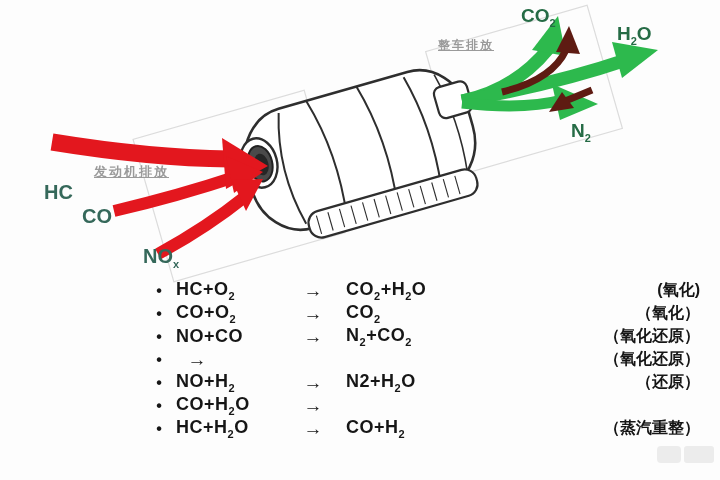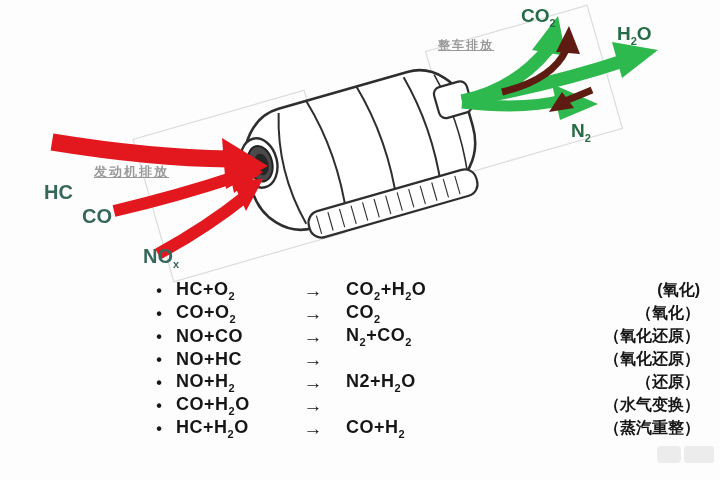--- a/index.html
+++ b/index.html
@@ -148,36 +148,34 @@
       </div>
       <div class="eq-row">
         <span class="c-bullet">•</span>
         <span class="c-react formula">NO+CO</span>
         <span class="c-arrow">→</span>
         <span class="c-prod formula">N<sub>2</sub>+CO<sub>2</sub></span>
         <span class="c-note">（氧化还原）</span>
       </div>
       <div class="eq-row">
         <span class="c-bullet">•</span>
-        <span class="c-react formula">NO+HC</span>
         <span class="c-arrow">→</span>
         <span class="c-note">（氧化还原）</span>
       </div>
       <div class="eq-row">
         <span class="c-bullet">•</span>
         <span class="c-react formula">NO+H<sub>2</sub></span>
         <span class="c-arrow">→</span>
         <span class="c-prod formula">N2+H<sub>2</sub>O</span>
         <span class="c-note">（还原）</span>
       </div>
       <div class="eq-row">
         <span class="c-bullet">•</span>
         <span class="c-react formula">CO+H<sub>2</sub>O</span>
         <span class="c-arrow">→</span>
-        <span class="c-note">（水气变换）</span>
       </div>
       <div class="eq-row">
         <span class="c-bullet">•</span>
         <span class="c-react formula">HC+H<sub>2</sub>O</span>
         <span class="c-arrow">→</span>
         <span class="c-prod formula">CO+H<sub>2</sub></span>
         <span class="c-note">（蒸汽重整）</span>
       </div>
     </div>
 

